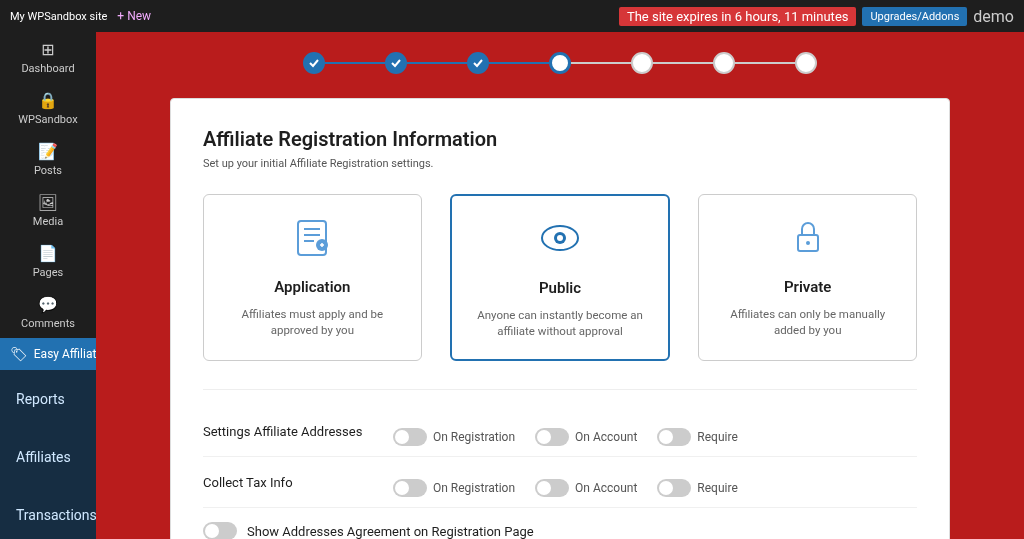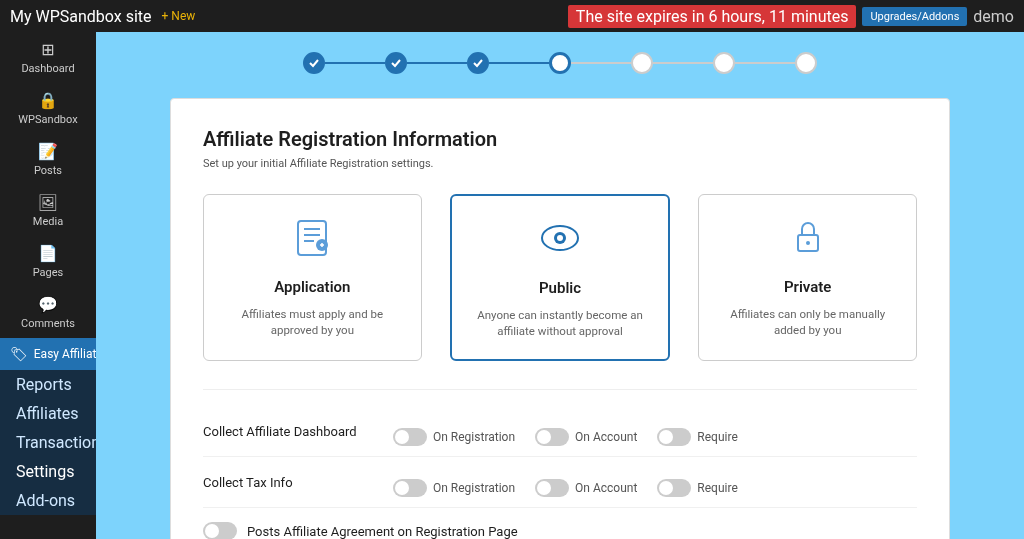--- a/index.html
+++ b/index.html
@@ -10,24 +10,24 @@
       background: #1e1e1e;
       color: #ccc;
       height: 32px;
       display: flex;
       align-items: center;
       padding: 0 10px;
       gap: 12px;
       flex-shrink: 0;
     }
     .top-bar-left { display: flex; align-items: center; gap: 10px; flex: 1; }
-    .top-bar-site { color: #fff; font-size: 16px; display: flex; align-items: center; gap: 4px; }
-    .top-bar-new { color: #eab308; font-size: 12px; display: flex; align-items: center; gap: 3px; }
+    .top-bar-site { color: #fff; font-size: 11px; display: flex; align-items: center; gap: 4px; }
+    .top-bar-new { color: #f0abfc; font-size: 12px; display: flex; align-items: center; gap: 3px; }
     .top-bar-right { display: flex; align-items: center; gap: 6px; }
-    .expiry-badge { background: #d63638; color: #fff; padding: 2px 8px; font-size: 16px; border-radius: 2px; }
+    .expiry-badge { background: #d63638; color: #fff; padding: 2px 8px; font-size: 13px; border-radius: 2px; }
     .upgrades-btn { background: #2271b1; color: #fff; padding: 3px 8px; font-size: 11px; border-radius: 2px; cursor: pointer; }
     .demo-label { color: #ccc; font-size: 16px; }
 
     
     .main-layout { display: flex; flex: 1; overflow: hidden; }
 
     
     .sidebar {
       width: 96px;
       background: #1e1e1e;
@@ -42,33 +42,33 @@
       padding: 8px 4px;
       cursor: pointer;
       font-size: 11px;
       color: #ccc;
       gap: 3px;
     }
     .sidebar-item.active { background: #2271b1; color: #fff; }
     .sidebar-item .icon { font-size: 16px; }
     .sidebar-sub { padding: 0; }
     .sidebar-sub-item {
-      padding: 5px 16px;
-      font-size: 16px;
+      padding: 21px 16px;
+      font-size: 14px;
       color: #ccc;
       cursor: pointer;
       white-space: nowrap;
     }
     .sidebar-sub-item.active-sub { color: #fff; font-weight: 400; }
     .easy-affiliate-section { background: #2271b1; }
     .easy-affiliate-section .sidebar-sub-item { color: #d0e8ff; }
     .easy-affiliate-section .sidebar-sub-item.active-sub { color: #fff; }
 
     
-    .content-area { flex: 1; overflow-y: auto; padding: 20px 20px 20px 20px; background: #7dd3fc; }
+    .content-area { flex: 1; overflow-y: auto; padding: 20px 20px 20px 20px; background: #b91c1c; }
 
     
     .stepper { display: flex; align-items: center; justify-content: center; margin-bottom: 24px; gap: 0; }
     .step-dot {
       width: 22px; height: 22px; border-radius: 50%;
       border: 2px solid #ccc;
       background: #fff;
       display: flex; align-items: center; justify-content: center;
       font-size: 10px;
       flex-shrink: 0;
@@ -290,21 +290,21 @@
           <div class="type-name">Private</div>
           <div class="type-desc">Affiliates can only be manually added by you</div>
         </div>
 
       </div>
 
       
       <div class="toggle-section">
 
         <div class="toggle-row">
-          <span class="toggle-row-label">Collect Affiliate Dashboard</span>
+          <span class="toggle-row-label">Settings Affiliate Addresses</span>
           <div class="toggle-group">
             <div class="toggle-switch"></div>
             <span>On Registration</span>
           </div>
           <div class="toggle-group">
             <div class="toggle-switch"></div>
             <span>On Account</span>
           </div>
           <div class="toggle-group">
             <div class="toggle-switch"></div>
@@ -326,21 +326,21 @@
             <div class="toggle-switch"></div>
             <span>Require</span>
           </div>
         </div>
 
       </div>
 
       
       <div class="agreement-row">
         <div class="toggle-switch"></div>
-        <span class="agreement-label">Posts Affiliate Agreement on Registration Page</span>
+        <span class="agreement-label">Show Addresses Agreement on Registration Page</span>
       </div>
 
       
       <button class="save-btn">Save and Continue →</button>
 
     </div>
   </div>
 </div>
 
 </body></html>

